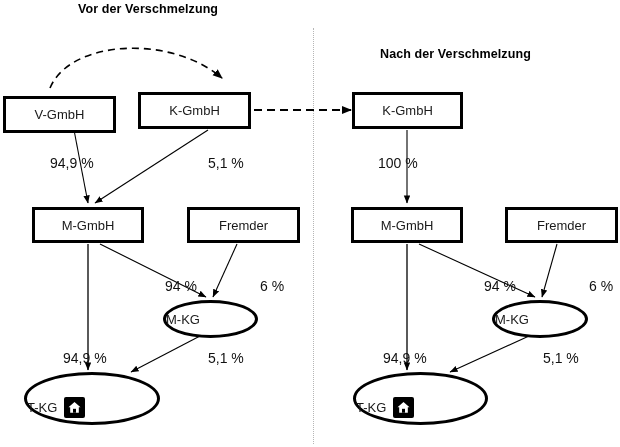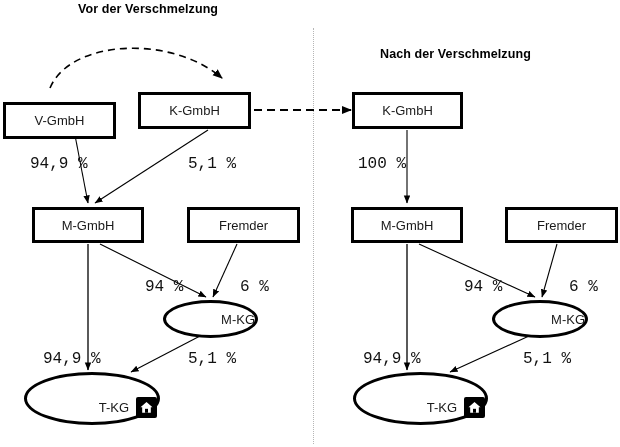--- a/index.html
+++ b/index.html
@@ -53,21 +53,21 @@
     white-space: nowrap;
   }
   .node-ellipse {
     position: absolute;
     box-sizing: border-box;
     border: 3px solid #000;
     border-radius: 50%;
     background: #fff;
     display: flex;
     align-items: center;
-    justify-content: flex-end;
+    justify-content: flex-start;
   }
   .node-ellipse .node-label {
     font-family: "Liberation Sans", sans-serif;
     font-size: 13px;
     color: #1a1a1a;
     white-space: nowrap;
   }
   .tkg-inner {
     display: flex;
     align-items: center;
@@ -81,25 +81,26 @@
     background: #000;
     border-radius: 2px;
     display: inline-flex;
     align-items: center;
     justify-content: center;
     flex: 0 0 auto;
   }
   .house-icon svg { display: block; }
   .edge-label {
     position: absolute;
-    font-family: Liberation Mono, monospace;
-    font-size: 16px;
+    font-family: Liberation Sans, sans-serif;
+    font-size: 14px;
     color: #111;
     white-space: nowrap;
     background: transparent;
+    margin-left: 20px;
   }
   .divider {
     position: absolute;
     border-left: 1px dotted #b6b6b6;
   }
 </style>
 </head>
 <body>
 
 <div id="diagram-root">
@@ -140,21 +141,21 @@
 
     <line x1="407" y1="244" x2="407" y2="370" stroke="#000" stroke-width="1.3" marker-end="url(#ah)"></line>
 
     <line x1="419" y1="244" x2="535" y2="297" stroke="#000" stroke-width="1.1" marker-end="url(#ah)"></line>
 
     <line x1="557" y1="244" x2="542" y2="297" stroke="#000" stroke-width="1.1" marker-end="url(#ah)"></line>
 
     <line x1="529" y1="336" x2="450" y2="372" stroke="#000" stroke-width="1.1" marker-end="url(#ah)"></line>
   </svg>
 
-  <div class="node-box" style="left:3px; top:102px; width:113px; height:37px;text-align:center;">
+  <div class="node-box" style="left:3px; top:96px; width:113px; height:37px;text-align:center;">
     <span class="node-label">V-GmbH</span>
   </div>
 
   <div class="node-box" style="left:138px; top:92px; width:113px; height:37px;">
     <span class="node-label">K-GmbH</span>
   </div>
 
   <div class="node-box" style="left:32px; top:207px; width:112px; height:36px;">
     <span class="node-label">M-GmbH</span>
   </div>

